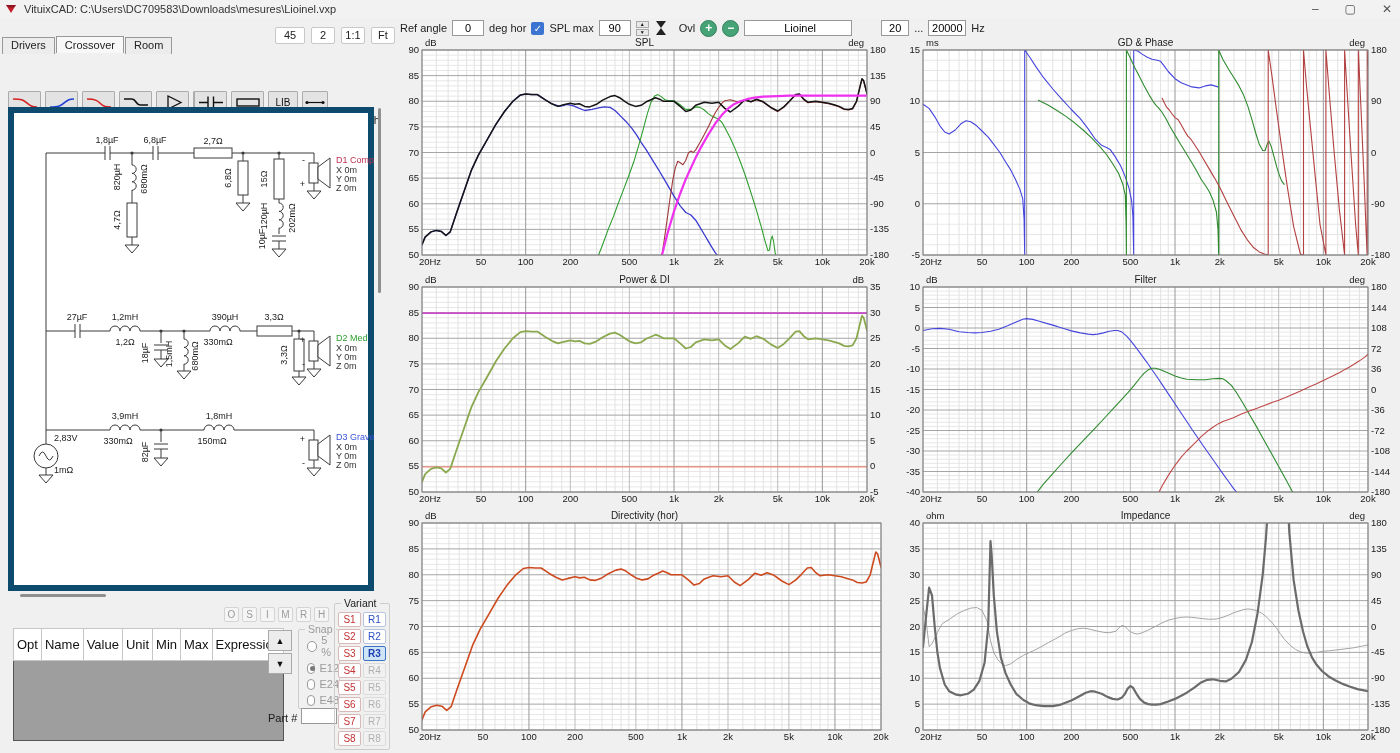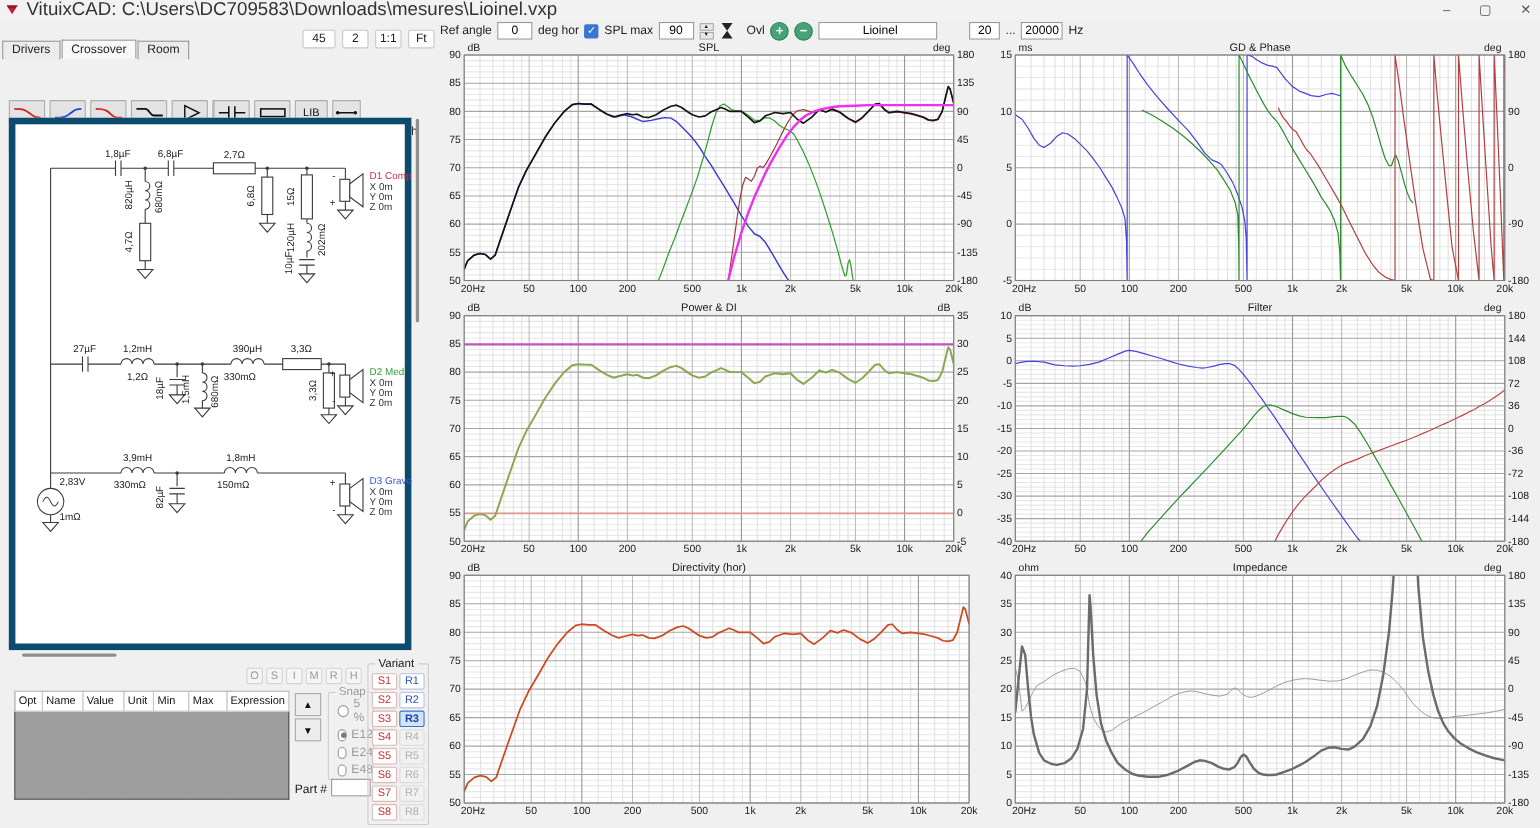--- a/index.html
+++ b/index.html
@@ -2,21 +2,21 @@
 <html><head>
 <meta charset="utf-8">
 <style>
   * { margin:0; padding:0; box-sizing:border-box; }
   html,body { width:1400px; height:753px; overflow:hidden; }
   body { font-family:"Liberation Sans", sans-serif; font-size:11px; background:#f0f0f0; color:#1a1a1a; }
   #root { position:relative; width:1400px; height:753px; background:#f0f0f0; }
 
   
   .titlebar { position:absolute; left:0; top:0; width:1400px; height:18px; background:#f2f2f2; display:flex; align-items:center; }
-  .titlebar .title { margin-left:6px; color:#333; font-size:17px; }
+  .titlebar .title { margin-left:6px; color:#333; font-size:11px; }
   .winbtns { position:absolute; right:8px; top:0; height:18px; display:flex; gap:26px; align-items:center; color:#555; font-size:12px; }
 
   
   .menubar { position:absolute; left:0; top:18px; width:860px; height:18px; background:#f6f6f6; display:flex; align-items:center; }
   .menu-item { padding:0 12px; color:#222; }
 
   
   .topstrip { position:absolute; left:400px; top:19px; height:18px; display:flex; align-items:center; gap:5px; }
   .lbl { color:#222; white-space:nowrap; }
   input.tb { border:1px solid #999; background:#fff; height:16px; font:11px "Liberation Sans",sans-serif; text-align:center; }
@@ -40,21 +40,21 @@
 
   
   .schem { position:absolute; left:8px; top:107px; width:366px; height:484px; background:#fff; border:6px solid #0c4a6e; }
   .vscroll { position:absolute; left:378px; top:108px; width:3px; height:185px; background:#8f8f8f; border-radius:2px; }
   .hscroll { position:absolute; left:20px; top:594px; width:86px; height:3px; background:#8f8f8f; border-radius:2px; }
 
   
   .letters { position:absolute; left:224px; top:607px; display:flex; gap:3px; }
   .letters div { width:15px; height:15px; background:#f5f5f5; border:1px solid #d4d4d4; border-radius:2px; color:#9a9a9a; text-align:center; line-height:14px; font-size:10px; }
   table.parts { position:absolute; left:13px; top:628px; width:250px; border-collapse:collapse; border:1px solid #555; background:#9e9e9e; }
-  table.parts th { background:#fff; border:1px solid #c6c6c6; font-weight:normal; text-align:left; font-size:10px; padding:0 3px; height:18px; color:#111; }
+  table.parts th { background:#fff; border:1px solid #c6c6c6; font-weight:normal; text-align:left; font-size:13px; padding:0 3px; height:32px; color:#111; }
   table.parts td { height:80px; }
   .arrbtn { position:absolute; left:268px; width:24px; height:21px; background:#ececec; border:1px solid #aaa; text-align:center; line-height:20px; font-size:9px; color:#111; }
   .groupbox { position:absolute; border:1px solid #cdcdcd; border-radius:2px; }
   .groupbox .glabel { position:absolute; top:-7px; left:6px; background:#f0f0f0; padding:0 3px; font-size:10.5px; }
   .radio { display:flex; align-items:center; gap:4px; margin:4px 0 0 8px; color:#9a9a9a; }
   .radio .rc { width:11px; height:11px; border-radius:6px; border:1px solid #9a9a9a; background:#fff; position:relative; }
   .radio .rc.sel::after { content:""; position:absolute; left:2px; top:2px; width:5px; height:5px; border-radius:3px; background:#7a7a7a; }
   .partnum { position:absolute; left:268px; top:708px; display:flex; gap:4px; align-items:flex-end; }
   .vbtn { width:23px; height:15px; border-radius:2px; text-align:center; line-height:14px; font-size:10px; }
   .vbtn.s { background:#fff; border:1px solid #d9b8b8; color:#c23333; }

